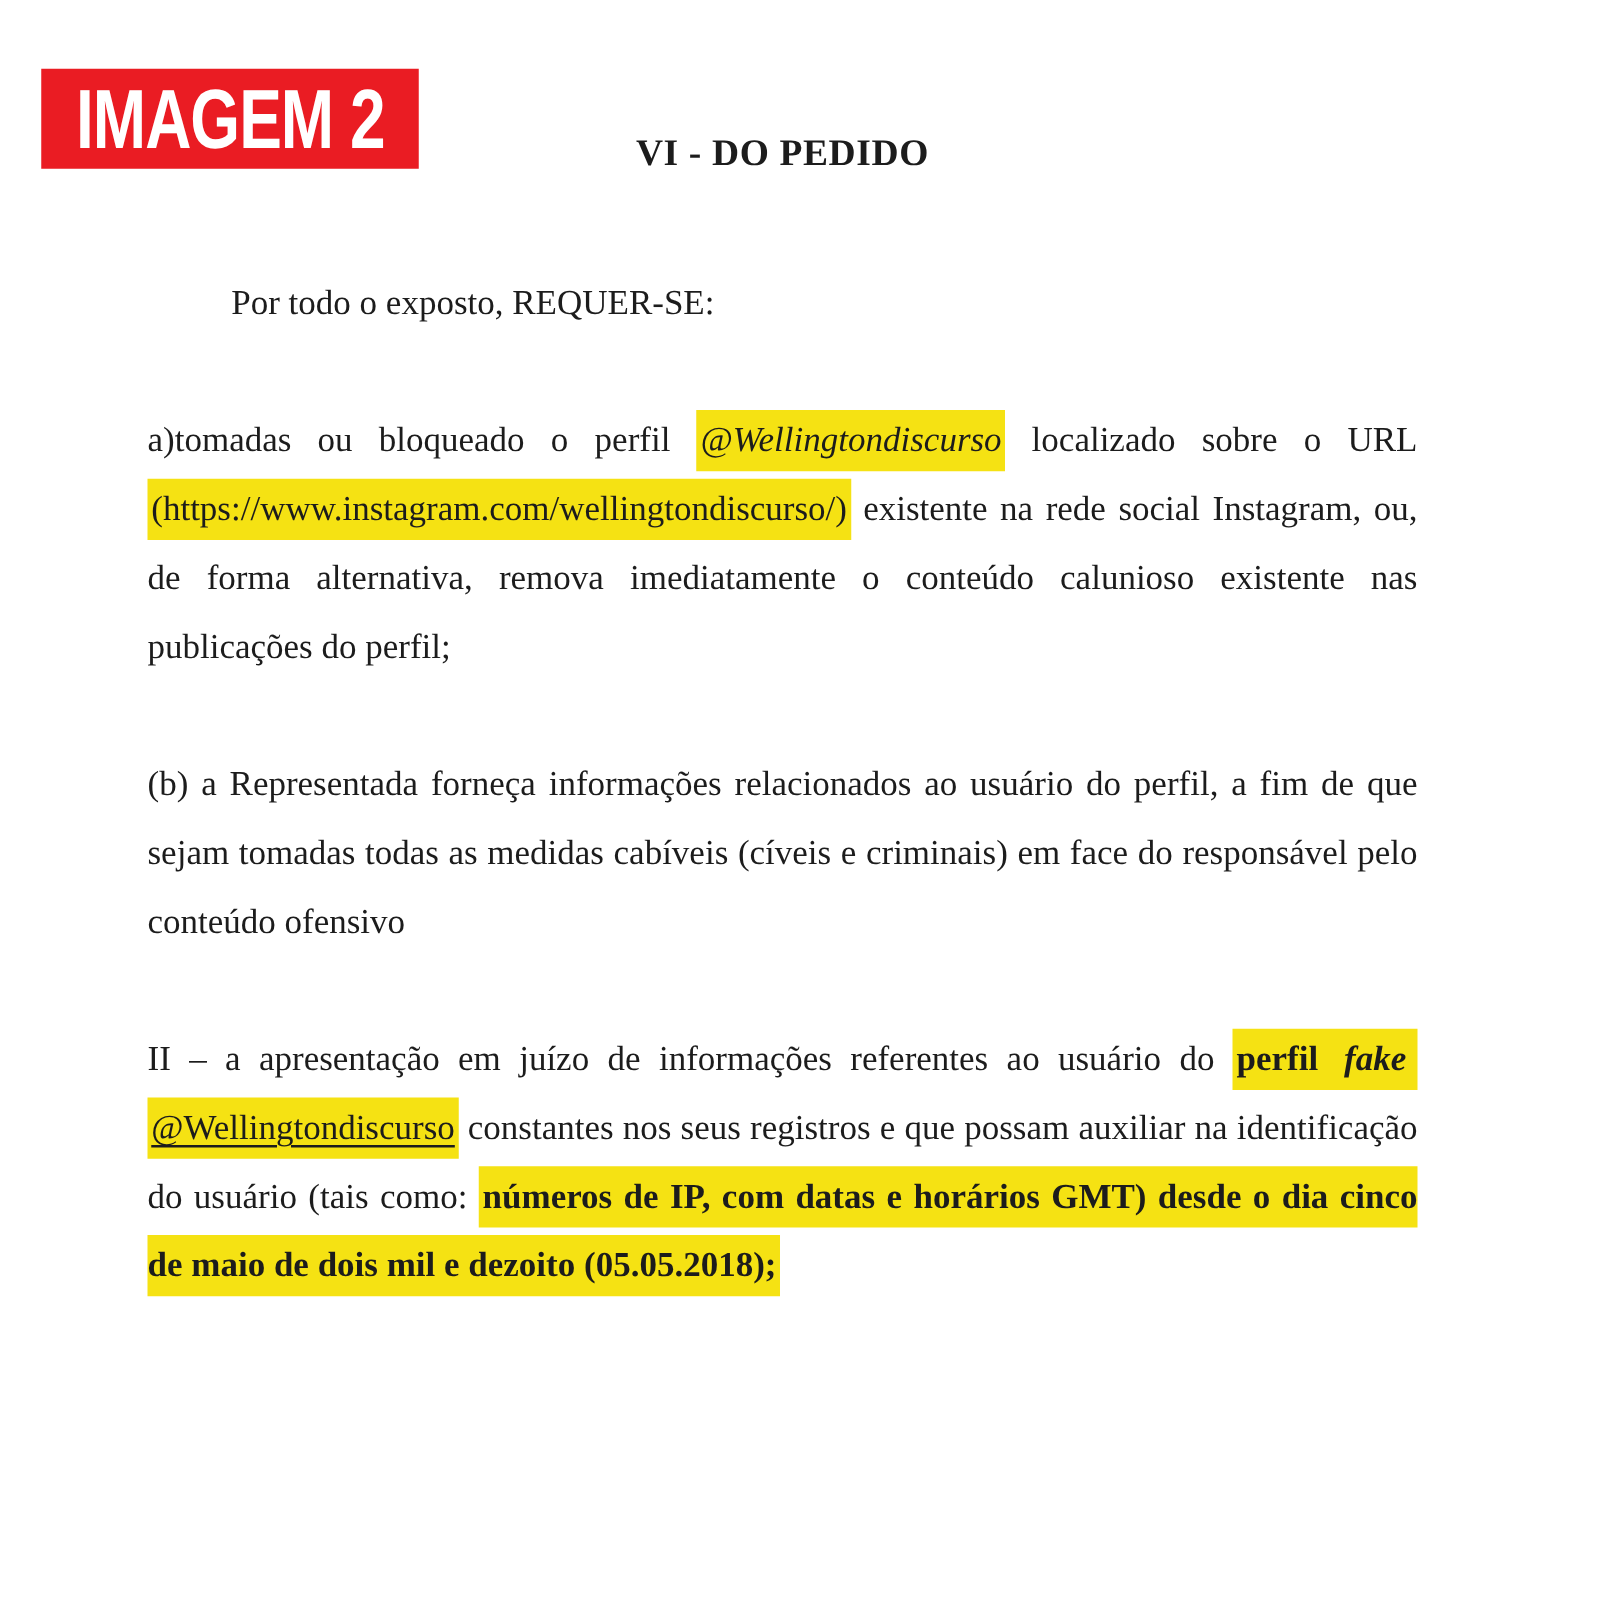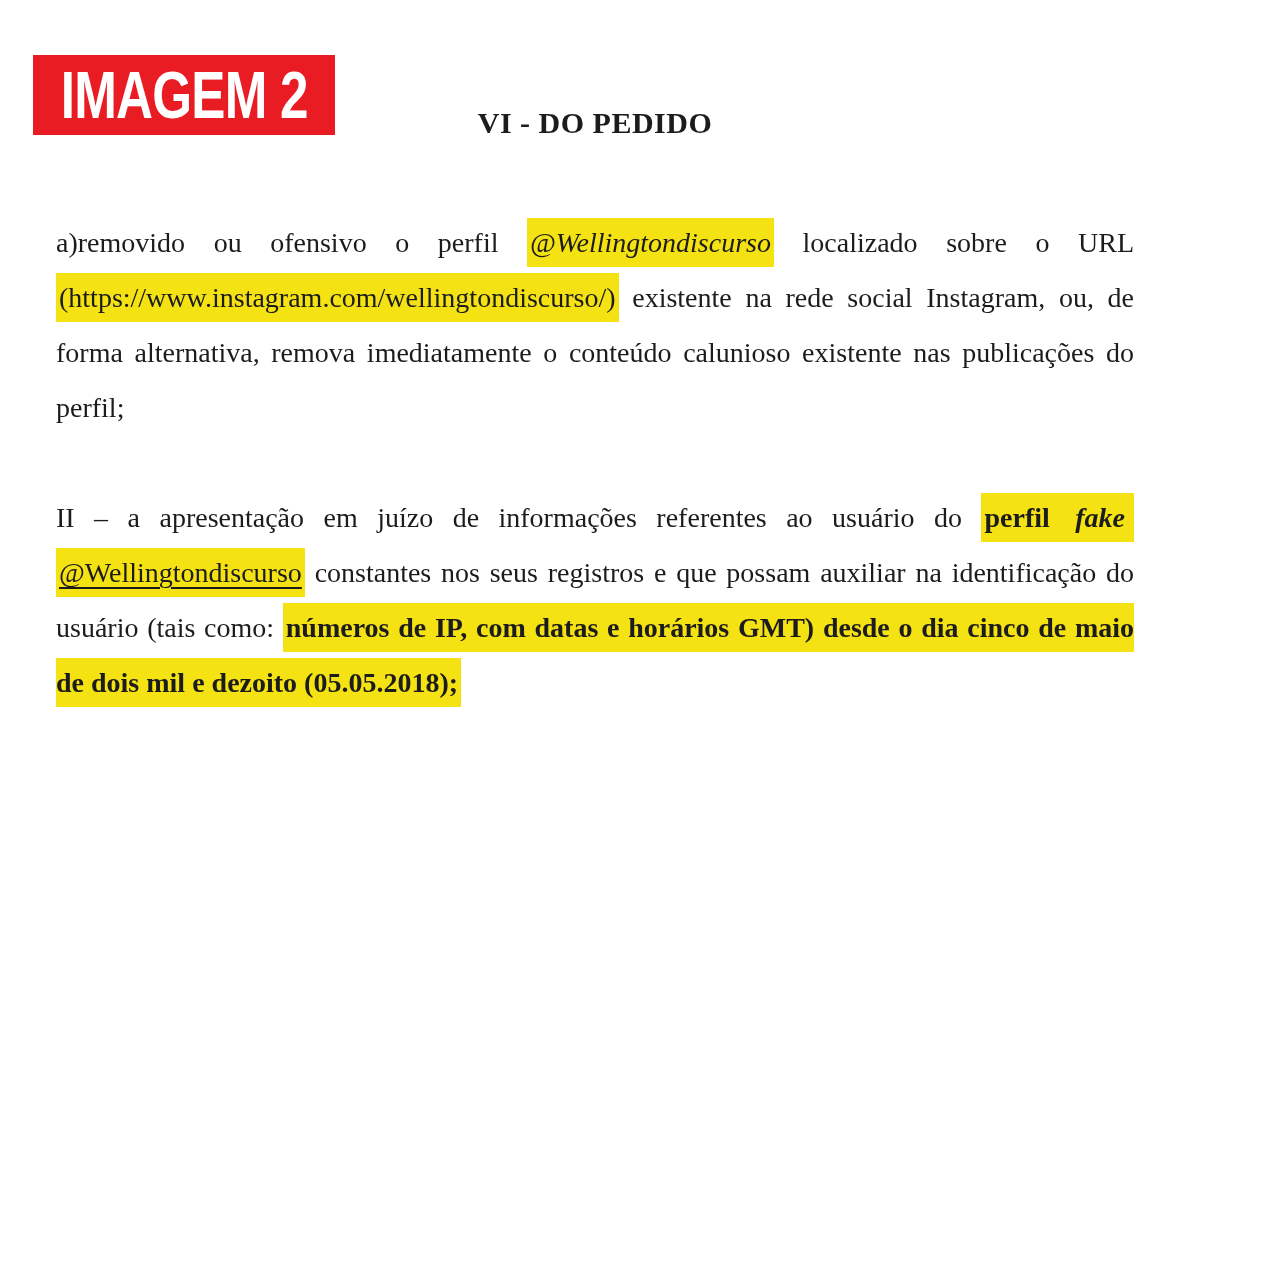--- a/index.html
+++ b/index.html
@@ -27,21 +27,21 @@
   .badge-label {
     color: var(--badge-fg, #ffffff);
     font-family: "Liberation Sans", sans-serif;
     font-weight: 700;
     font-size: 64px;
     letter-spacing: -1px;
     transform: scale(0.8, 1.05);
     white-space: nowrap;
   }
   .content {
-    padding: 103px 144px 0 56px;
+    padding: 103px 144px 0 118px;
   }
   .doc-title {
     font-weight: 700;
     font-size: 30px;
     line-height: 40px;
     text-align: center;
     letter-spacing: 0.5px;
     margin-bottom: 72px;
   }
   p.para {
@@ -60,15 +60,17 @@
 </head>
 <body>
 
 <div class="badge">
   <span class="badge-label">IMAGEM 2</span>
 </div>
 
 <div class="content">
   <div class="doc-title">VI - DO PEDIDO</div>
 
-  <p class="para"><span>a)removido ou ofensivo o perfil </span><span class="hl b i">@Wellingtondiscurso</span><span> localizado sobre o URL </span><span class="hl b">(https://www.instagram.com/wellingtondiscurso/)</span><span> existente na rede social Instagram, ou, de forma alternativa, remova imediatamente o conteúdo calunioso existente nas publicações do perfil;</span></p>
+  <p class="para indent"><span>Por todo o exposto, REQUER-SE:</span></p>
+  <p class="para"><span>a)tomadas ou bloqueado o perfil </span><span class="hl b i">@Wellingtondiscurso</span><span> localizado sobre o URL </span><span class="hl b">(https://www.instagram.com/wellingtondiscurso/)</span><span> existente na rede social Instagram, ou, de forma alternativa, remova imediatamente o conteúdo calunioso existente nas publicações do perfil;</span></p>
+  <p class="para"><span>(b) a Representada forneça informações relacionados ao usuário do perfil, a fim de que sejam tomadas todas as medidas cabíveis (cíveis e criminais) em face do responsável pelo conteúdo ofensivo</span></p>
   <p class="para"><span>II – a apresentação em juízo de informações referentes ao usuário do </span><span class="hl">perfil </span><span class="hl i">fake</span><span class="hl"> </span><span class="hl b u">@Wellingtondiscurso</span><span> constantes nos seus registros e que possam auxiliar na identificação do usuário (tais como: </span><span class="hl">números de IP, com datas e horários GMT) desde o dia cinco de maio de dois mil e dezoito (05.05.2018);</span></p>
 </div>
 
 </body></html>

